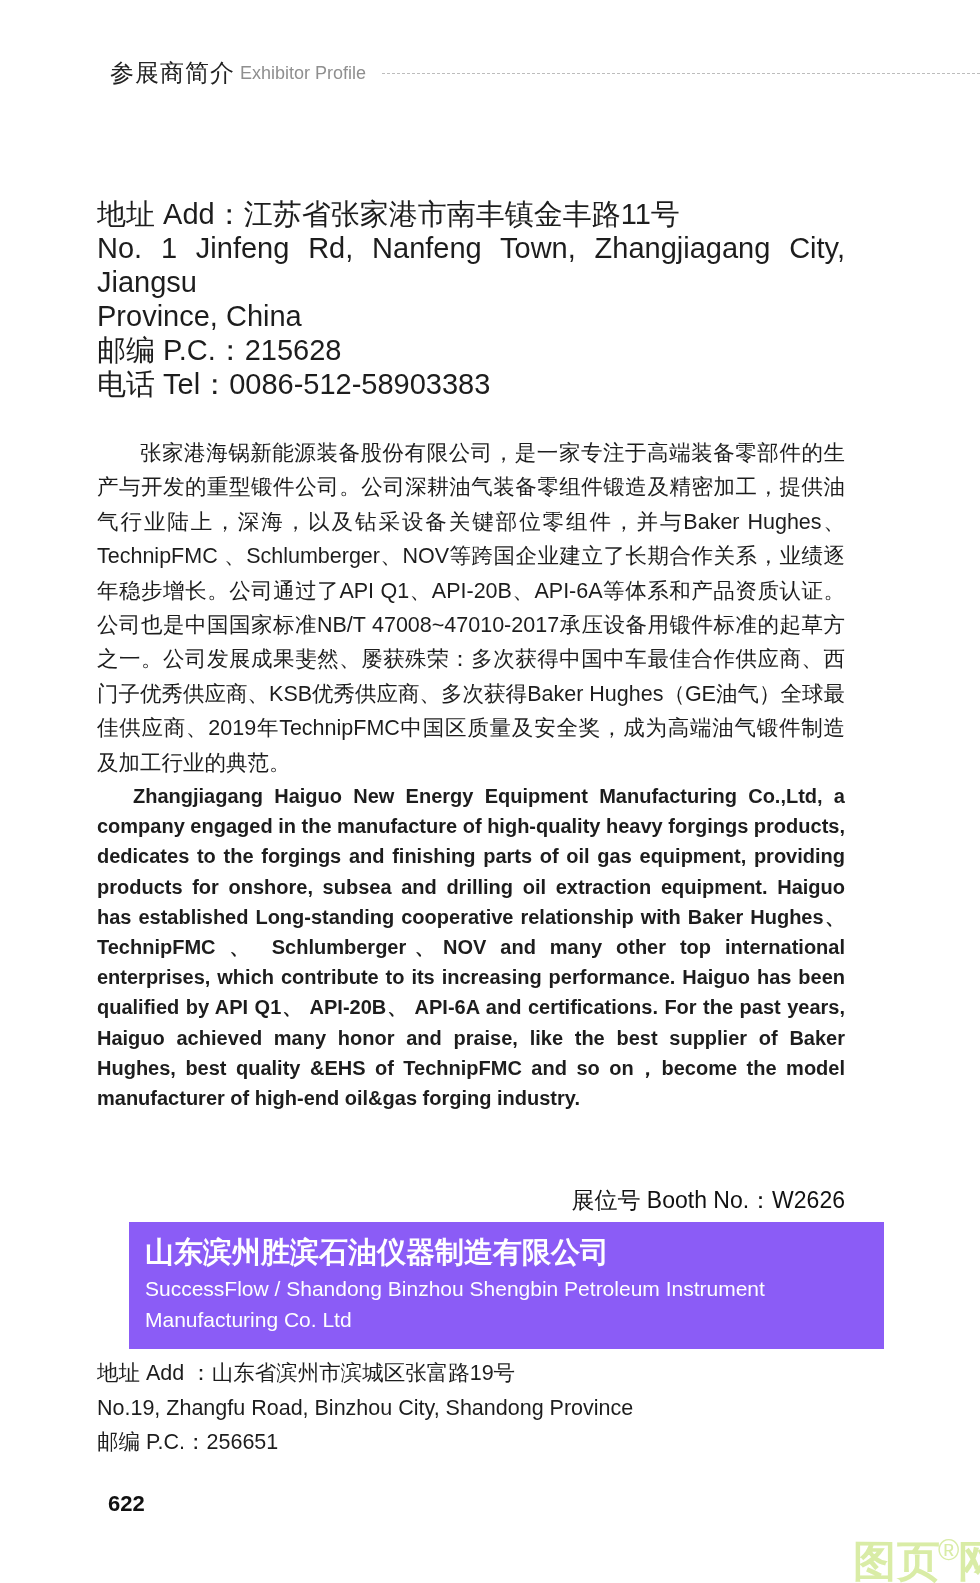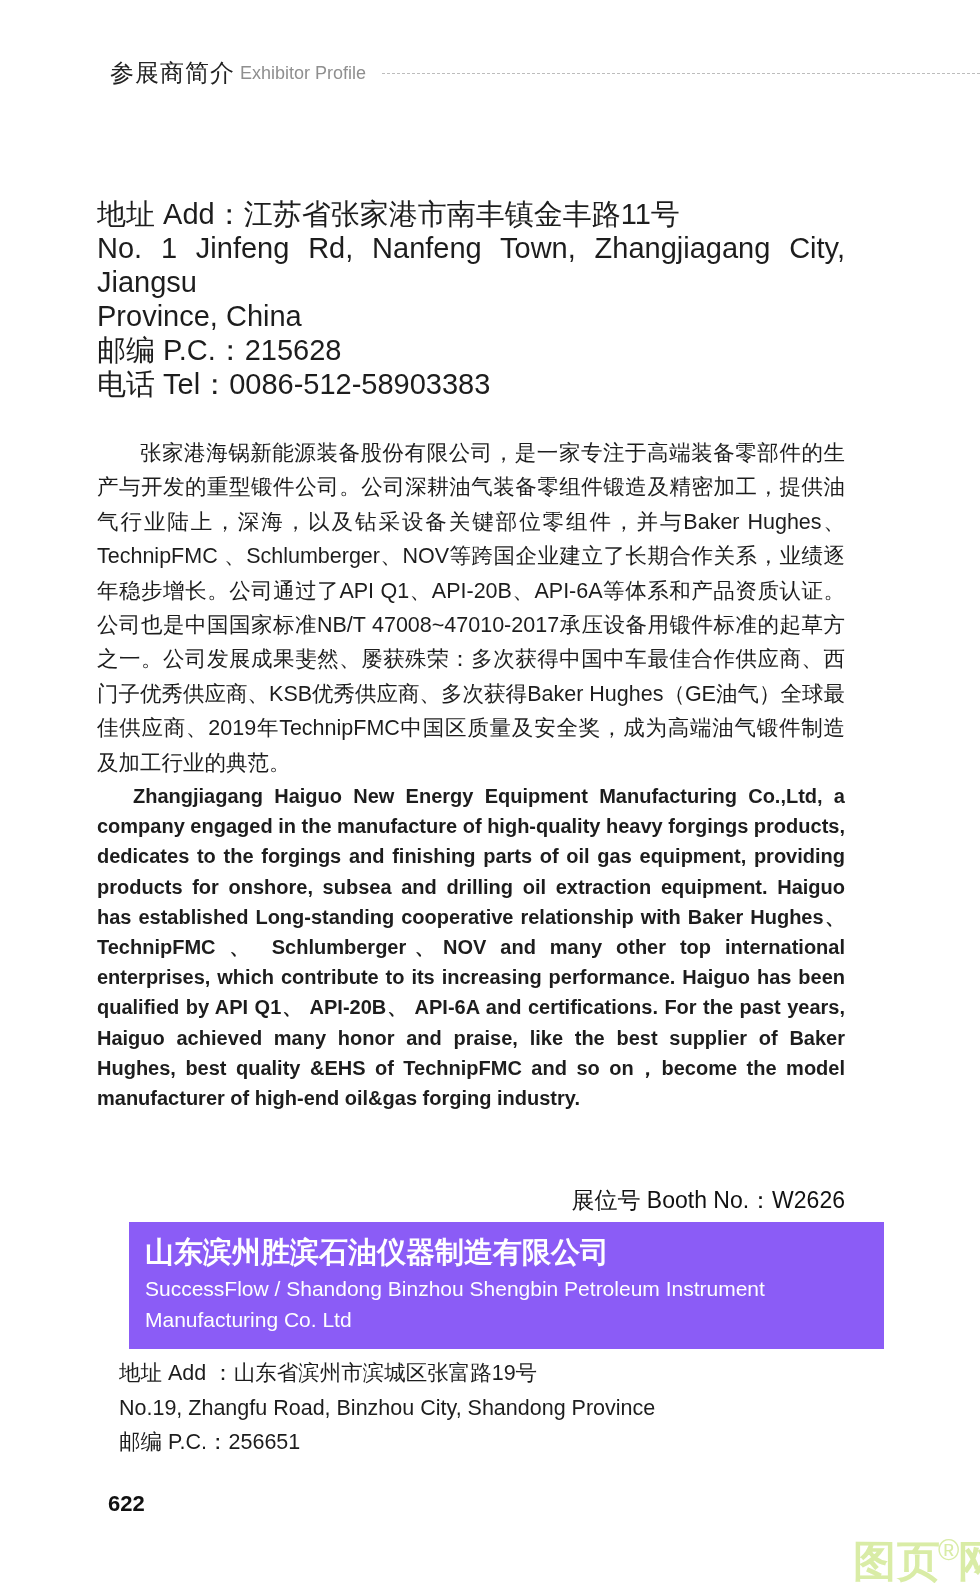--- a/index.html
+++ b/index.html
@@ -45,21 +45,21 @@
   
   .banner {
     position:absolute; top:1222px; left:97px; width:755px;
     background:#8b5cf6; color:#ffffff;
     box-sizing:border-box; padding:10px 24px 14px 16px;margin-left:32px;
   }
   .banner-zh { font-size:29px; font-weight:bold; line-height:40px; }
   .banner-en { font-size:21px; line-height:30.5px; margin-top:2px; }
 
   
-  .contact2 { position:absolute; top:1356px; left:97px; width:748px; font-size:21.5px; line-height:34.5px;margin-left:22px; }
+  .contact2 { position:absolute; top:1356px; left:97px; width:748px; font-size:21.5px; line-height:34.5px; }
 
   
   .pagenum { position:absolute; top:1491px; left:108px; font-size:22px; font-weight:bold; color:#111; }
 
   
   .watermark {
     position:absolute; left:853px; top:1533px;
     font-size:43px; font-weight:bold;
     color:#d9eca6; white-space:nowrap; letter-spacing:1px;
   }

